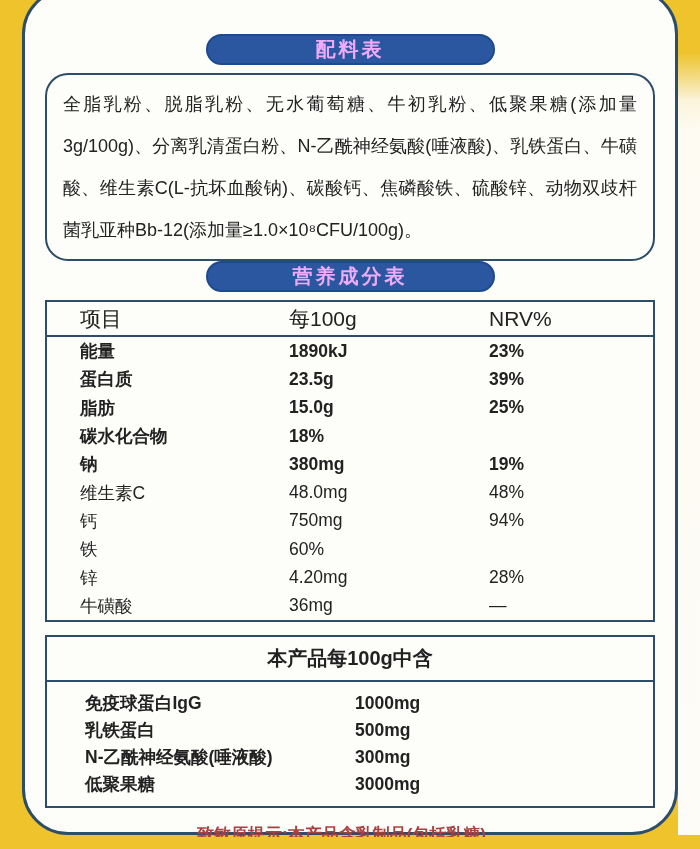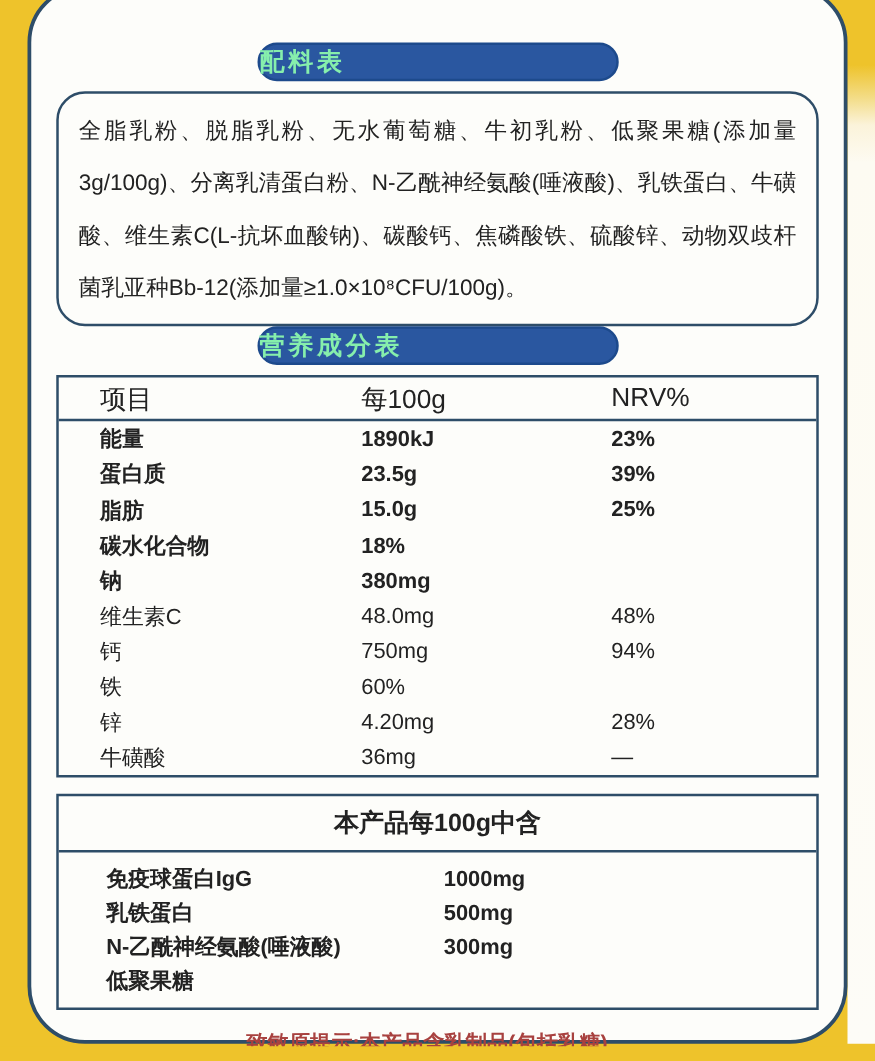--- a/index.html
+++ b/index.html
@@ -27,22 +27,22 @@
   }
   .card{
     position:absolute;left:22px;top:-12px;width:656px;height:847px;
     box-sizing:border-box;background:var(--card);
     border:3px solid var(--line);border-radius:46px;z-index:1;
   }
   .badge{
     width:289px;height:31px;margin:0 auto;
     background:var(--badge);border:2px solid var(--badge-border);
     border-radius:17px;box-sizing:border-box;
-    display:flex;align-items:center;
-    color:#86efac;font-size:20px;font-weight:bold;letter-spacing:3px;
+    display:flex;align-items:center;justify-content:center;
+    color:#f0abfc;font-size:20px;font-weight:bold;letter-spacing:3px;
   }
   .badge.first{margin-top:43px;}
   .badge.second{}
   .box{
     width:610px;margin:0 auto;box-sizing:border-box;
     border:2px solid var(--line);background:transparent;
   }
   .ingredients-box{
     margin-top:8px;padding:8px 16px;
     font-size:18px;line-height:42px;text-align:justify;color:var(--text);border-radius:23px;
@@ -112,20 +112,21 @@
           <span>15.0g</span>
           <span>25%</span>
         </div>
         <div class="nrow bold">
           <span>碳水化合物</span>
           <span>18%</span>
         </div>
         <div class="nrow bold">
           <span>钠</span>
           <span>380mg</span>
+          <span>19%</span>
         </div>
         <div class="nrow">
           <span>维生素C</span>
           <span>48.0mg</span>
           <span>48%</span>
         </div>
         <div class="nrow">
           <span>钙</span>
           <span>750mg</span>
           <span>94%</span>
@@ -157,19 +158,20 @@
         <div class="crow">
           <span>乳铁蛋白</span>
           <span>500mg</span>
         </div>
         <div class="crow">
           <span>N-乙酰神经氨酸(唾液酸)</span>
           <span>300mg</span>
         </div>
         <div class="crow">
           <span>低聚果糖</span>
+          <span>3000mg</span>
         </div>
       </div>
   </div>
 
   <div class="allergen">致敏原提示:本产品含乳制品(包括乳糖)。</div>
 
 </div>
 
 </body></html>

